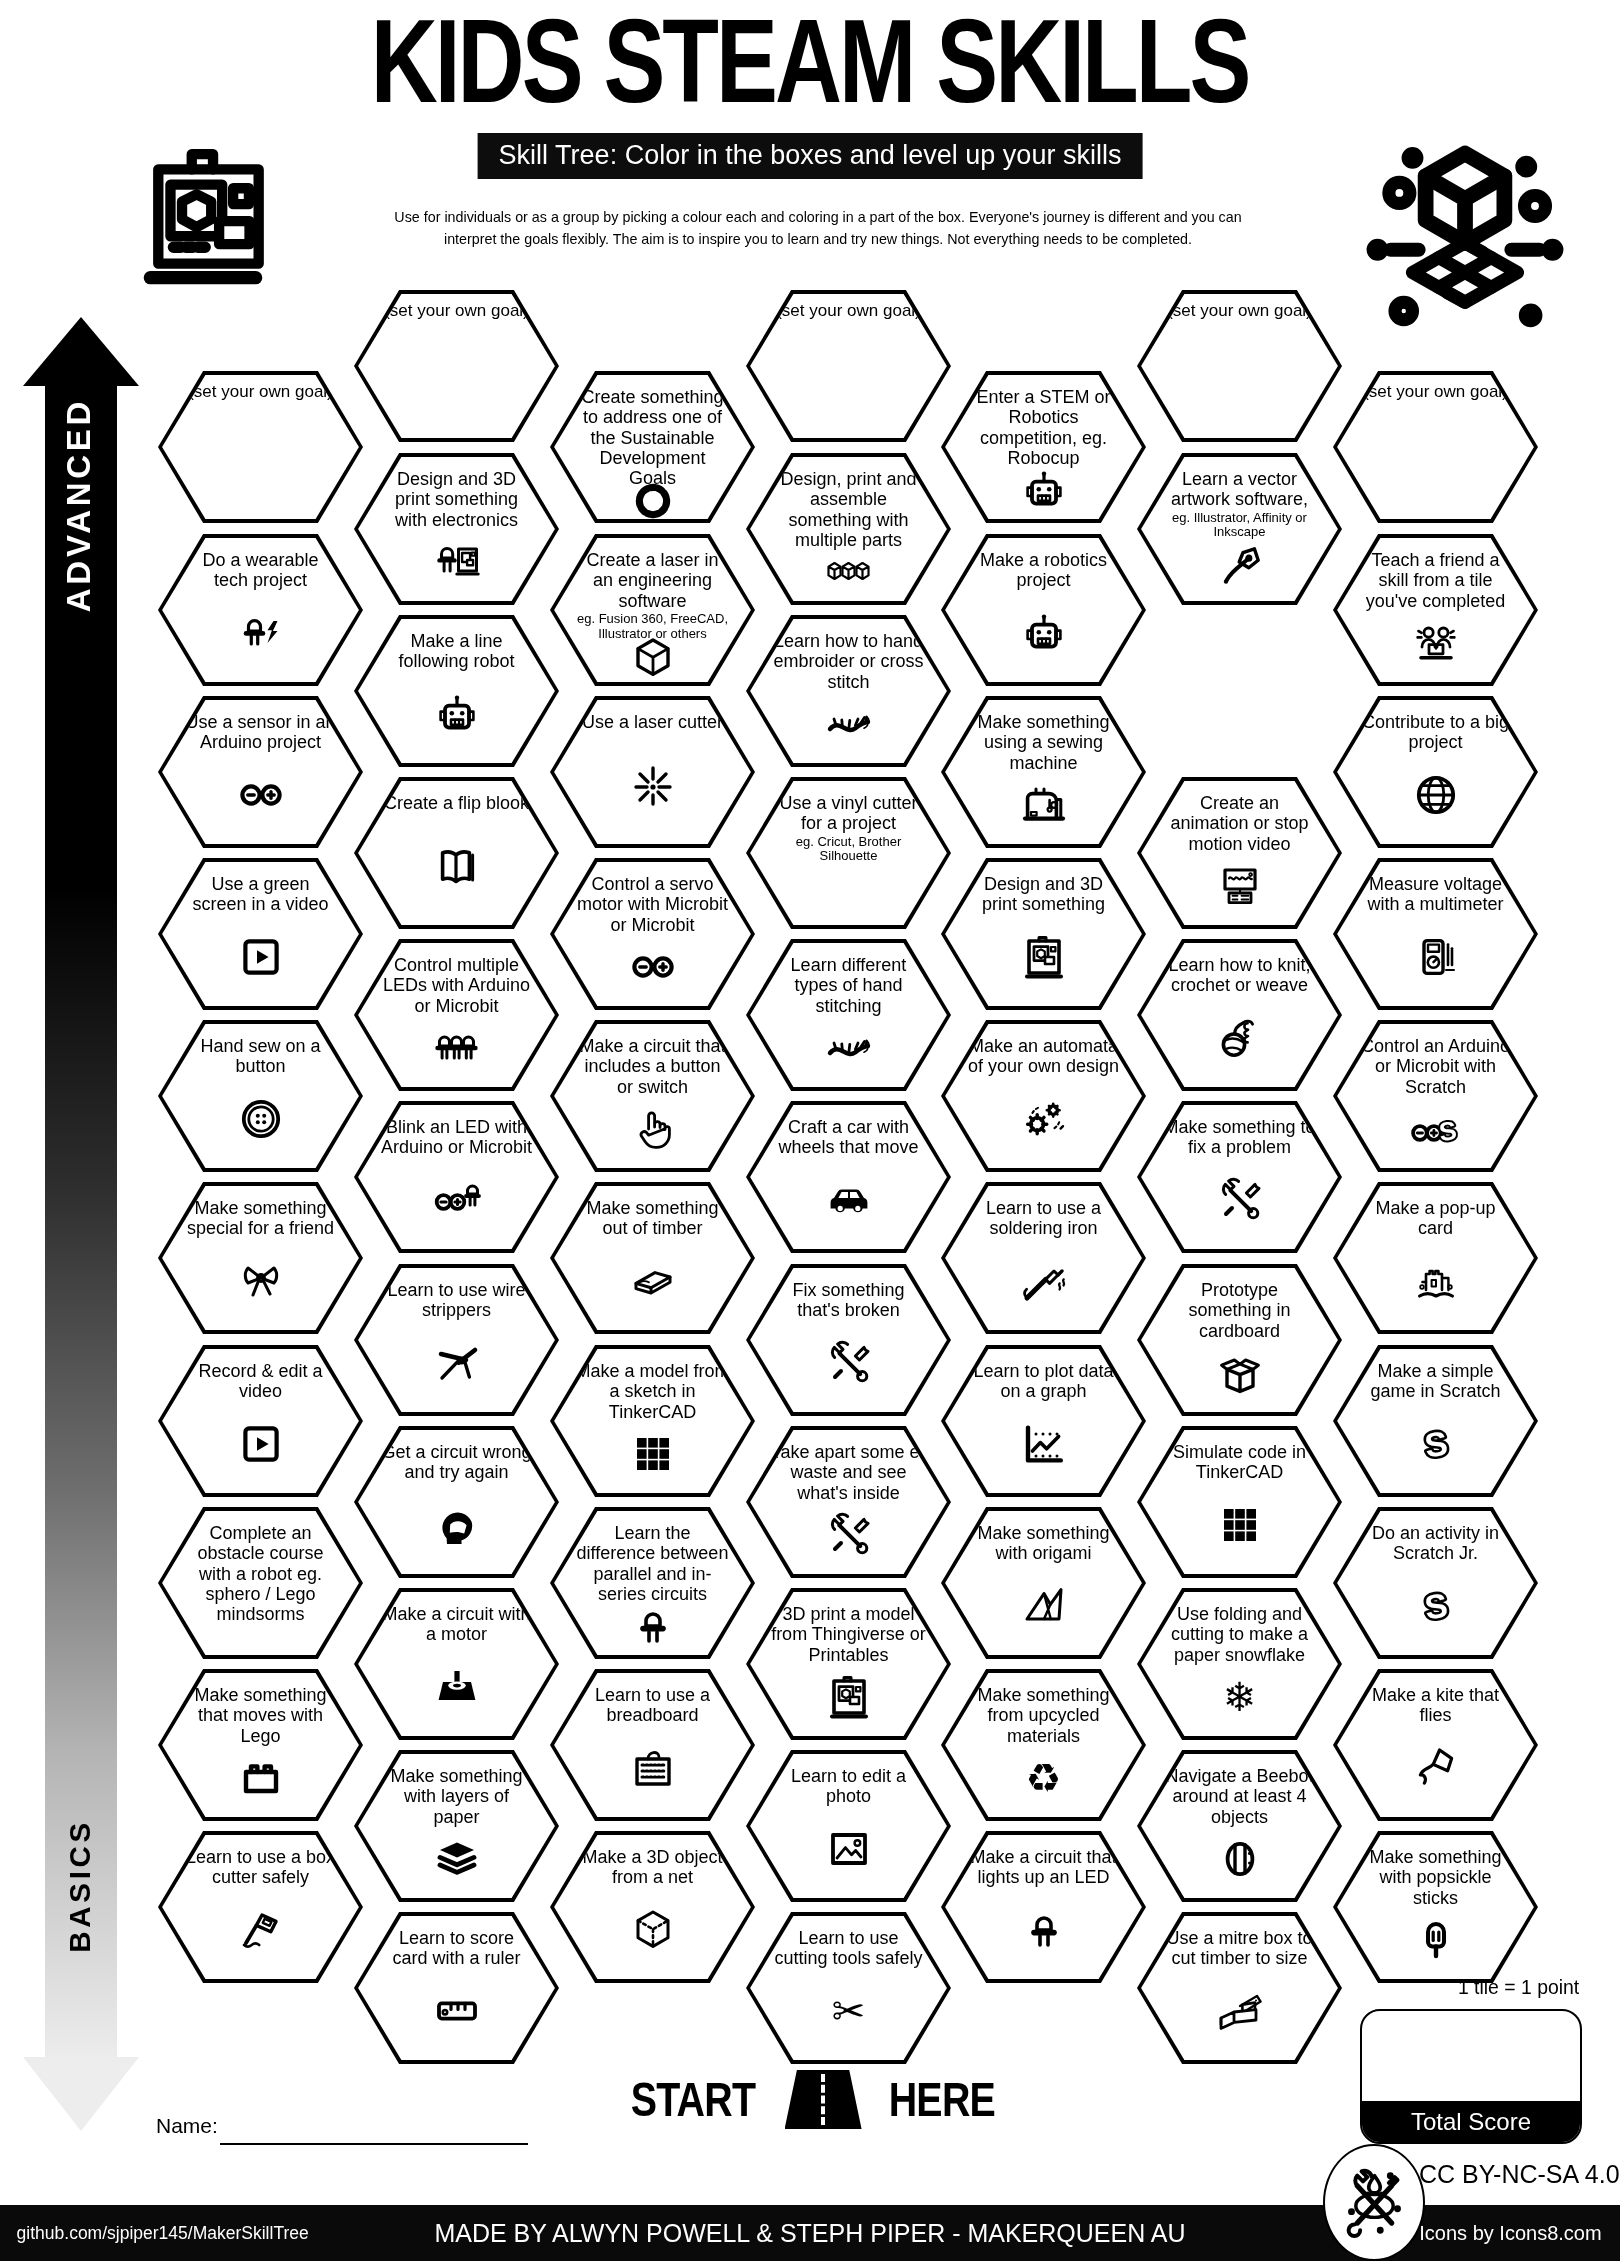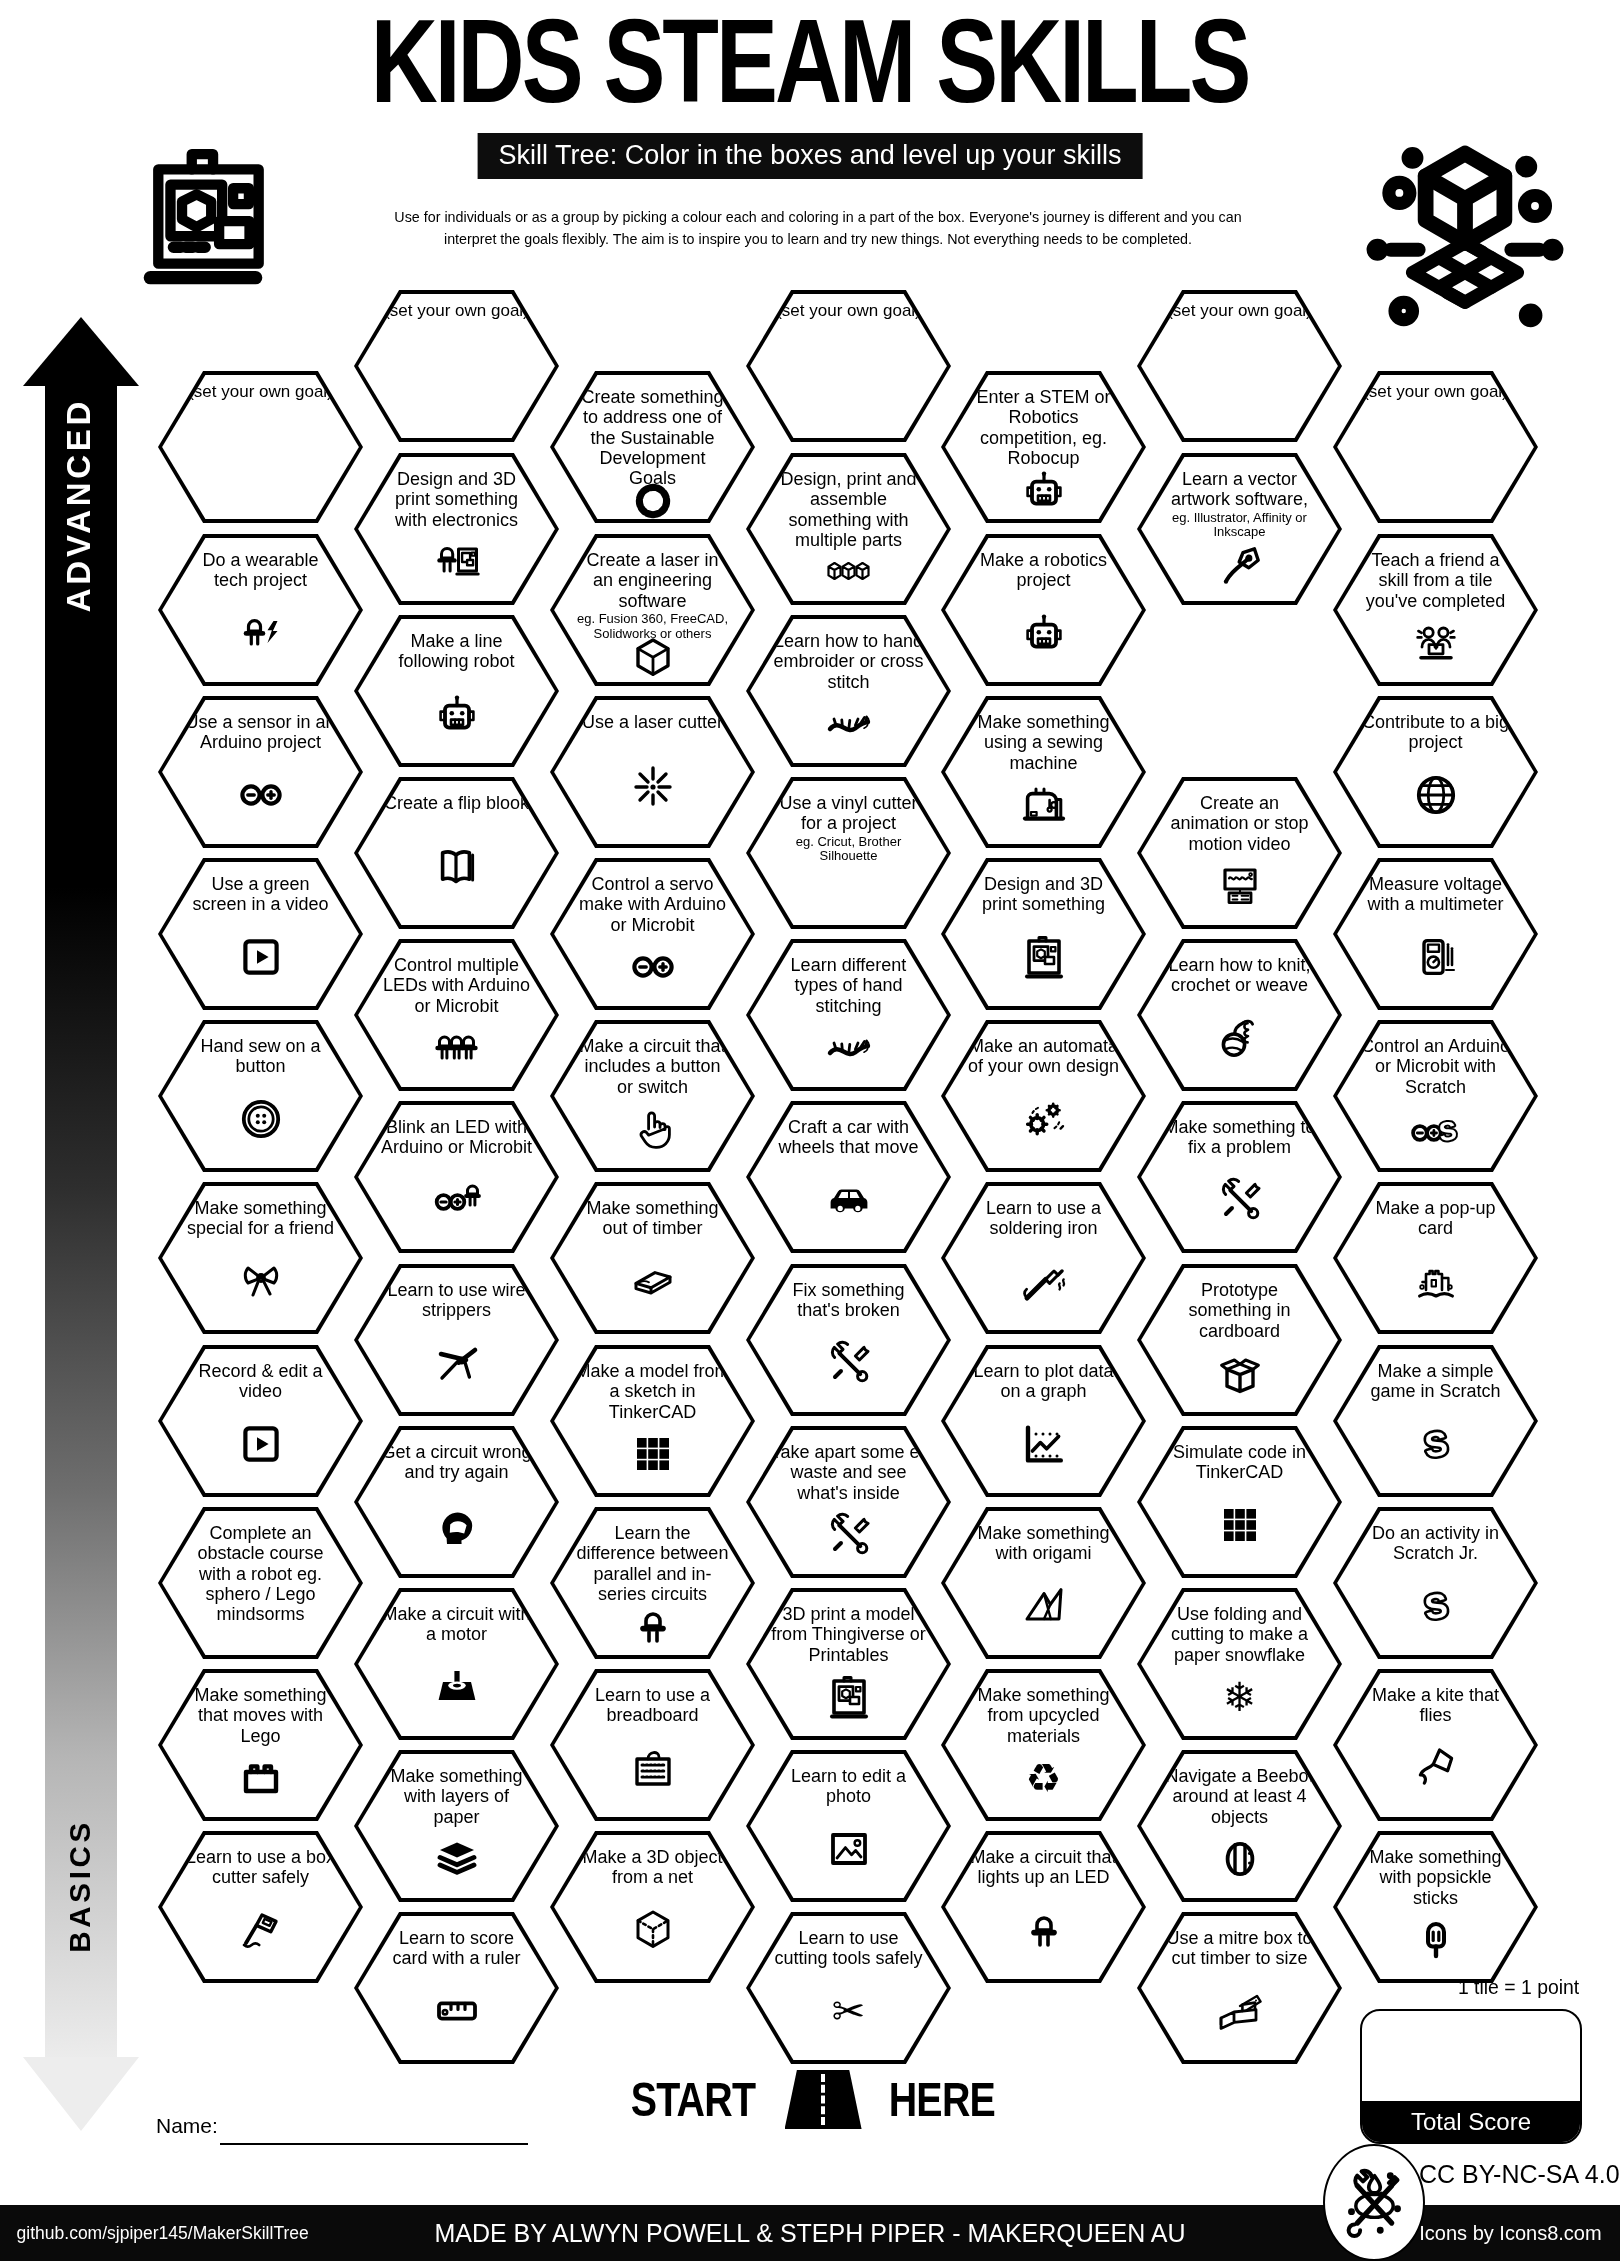--- a/index.html
+++ b/index.html
@@ -396,21 +396,21 @@
         <div class="tile-icon">
           <svg viewBox="0 0 24 24">
             <circle cx="12" cy="12" r="6.8" stroke-width="3.6" stroke-dasharray="2.3 1.5"></circle>
           </svg>
         </div>
       </div>
     </div>
     <div class="tile" style="left: 550px; top: 534px;">
       <div class="tile-inner">
         <div class="tile-label">Create a laser in an engineering software</div>
-        <div class="tile-sub">eg. Fusion 360, FreeCAD, Solidworks or others</div>
+        <div class="tile-sub">eg. Fusion 360, FreeCAD, Illustrator or others</div>
         <div class="tile-icon">
           <svg viewBox="0 0 24 24">
             <path d="M12 3l7.5 4.3v8.6L12 20.2 4.5 15.9V7.3z" stroke-width="1.7"></path>
             <path d="M4.5 7.3L12 11.6l7.5-4.3M12 11.6v8.6" stroke-width="1.4"></path>
           </svg>
         </div>
       </div>
     </div>
     <div class="tile" style="left: 550px; top: 696px;">
       <div class="tile-inner">
@@ -418,21 +418,21 @@
         <div class="tile-icon">
           <svg viewBox="0 0 24 24">
             <circle cx="12" cy="13" r="1.3" fill="#000" stroke="none"></circle>
             <path d="M12 3.5V9M12 17v4.5M3.5 13H9M15 13h5.5M5.5 6.5L9.5 10.5M18.5 6.5L14.5 10.5M5.5 19.5L9.5 15.5M18.5 19.5L14.5 15.5" stroke-width="1.7"></path>
           </svg>
         </div>
       </div>
     </div>
     <div class="tile" style="left: 550px; top: 858px;">
       <div class="tile-inner">
-        <div class="tile-label">Control a servo make with Arduino or Microbit</div>
+        <div class="tile-label">Control a servo motor with Microbit or Microbit</div>
         <div class="tile-icon">
           <svg viewBox="0 0 24 24">
             <circle cx="7" cy="12" r="4.3" stroke-width="2.1"></circle>
             <circle cx="17" cy="12" r="4.3" stroke-width="2.1"></circle>
             <line x1="5.4" y1="12" x2="8.6" y2="12" stroke-width="1.7"></line>
             <line x1="15.4" y1="12" x2="18.6" y2="12" stroke-width="1.7"></line>
             <line x1="17" y1="10.4" x2="17" y2="13.6" stroke-width="1.7"></line>
           </svg>
         </div>
       </div>

